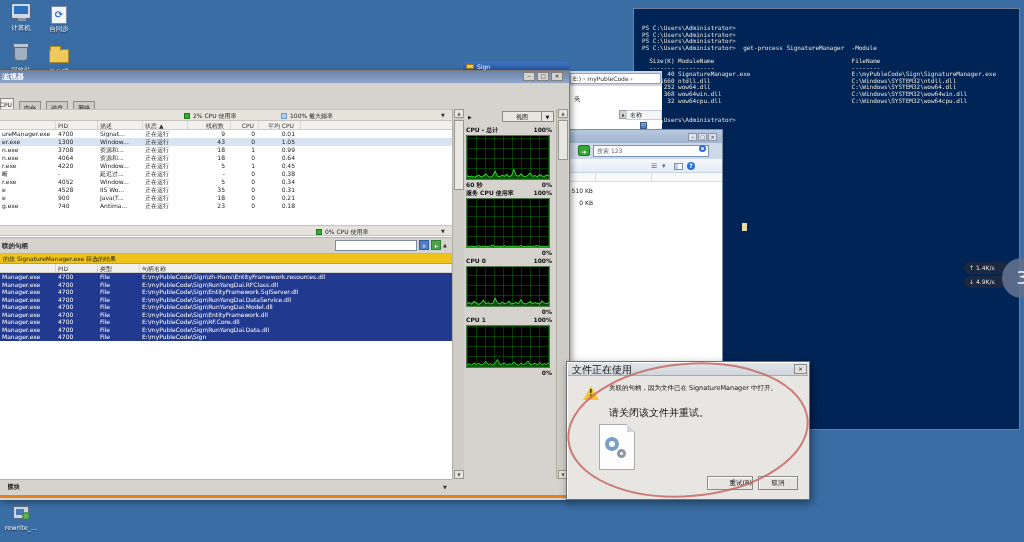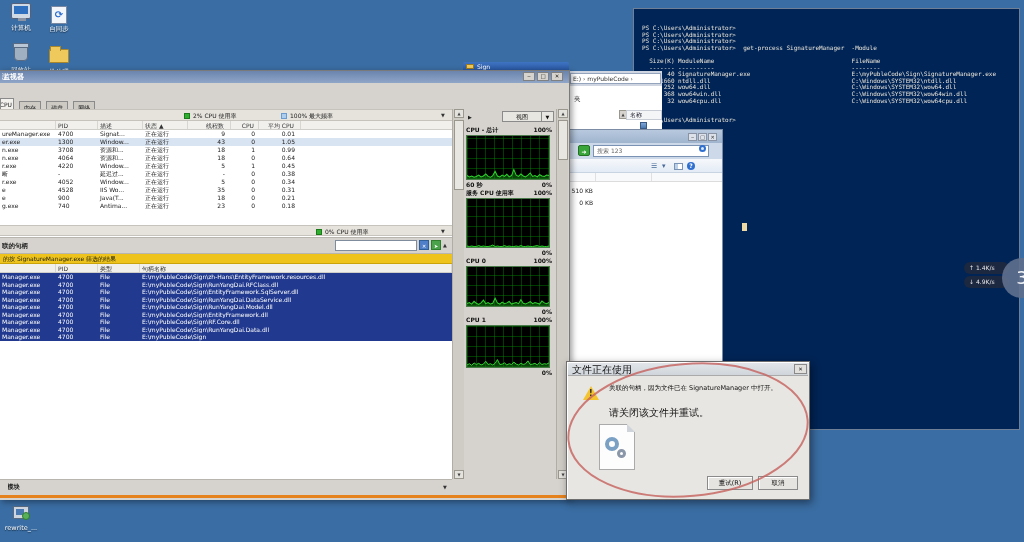--- a/index.html
+++ b/index.html
@@ -497,21 +497,21 @@
   <div id="dlg" class="abs">
     <div class="tb">文件正在使用</div>
     <div class="x">✕</div>
     <div class="warn"></div>
     <div class="m1">关联的句柄，因为文件已在 SignatureManager 中打开。</div>
     <div class="m2">请关闭该文件并重试。</div>
     <div class="fico">
       <span class="gear1"></span>
       <span class="gear2"></span>
     </div>
-    <div class="btn" style="left:140px;width:46px;">重试(R)</div>
+    <div class="btn" style="left:140px;width:46px;text-align:right;">重试(R)</div>
     <div class="btn" style="left:191px;width:40px;">取消</div>
   </div>
 
   <svg id="redellipse" class="abs" width="270" height="160">
     <ellipse cx="132" cy="78" rx="120" ry="66" transform="rotate(-5 132 78)" fill="none" stroke="#c4605c" stroke-width="2" opacity="0.8"></ellipse>
   </svg>
 
   <div class="pill" style="left:964px;top:262px;">
     <span class="up"></span><span>↑ 1.4K/s</span>
   </div>

